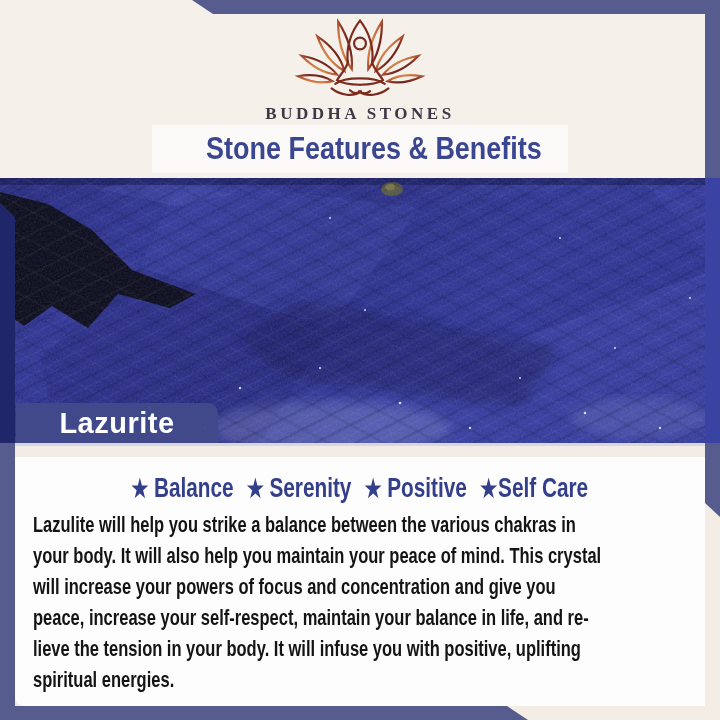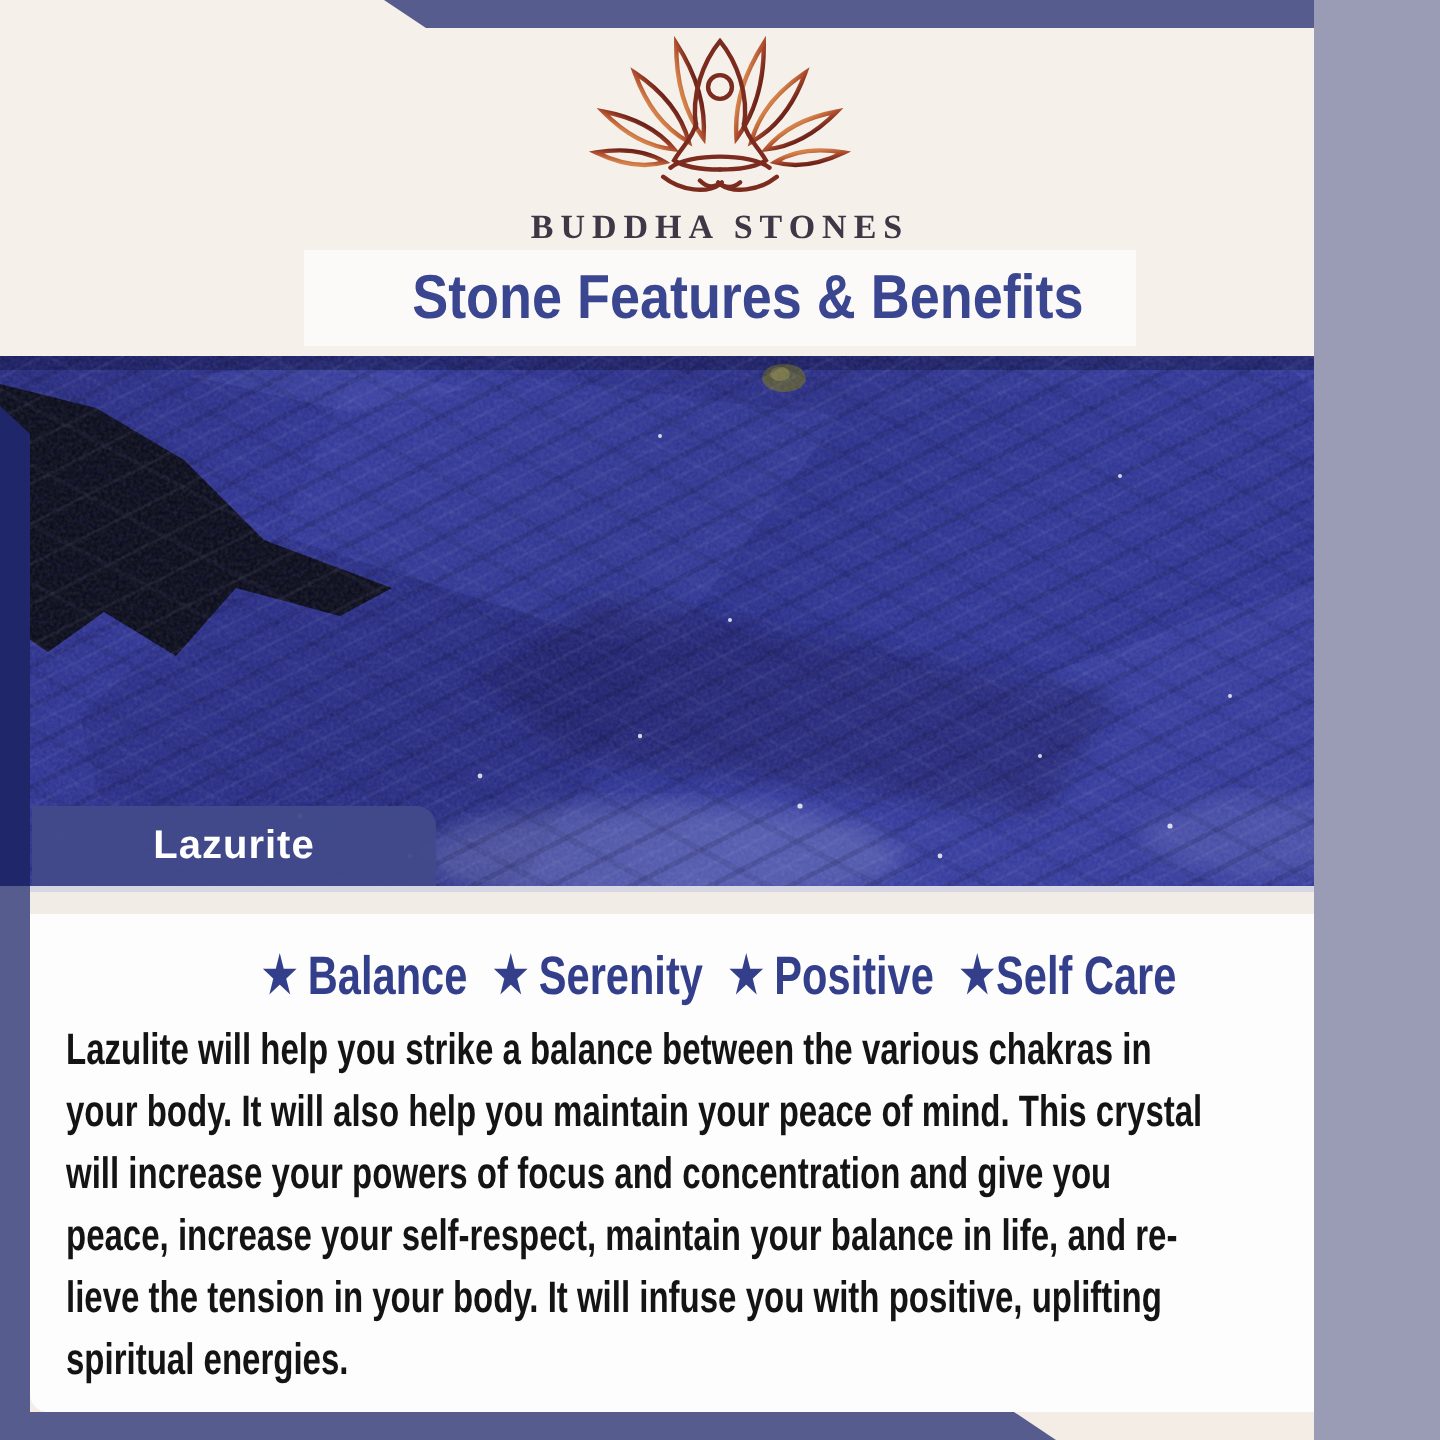--- a/index.html
+++ b/index.html
@@ -1,36 +1,36 @@
 <!DOCTYPE html>
 <html><head>
 <meta charset="utf-8">
 <style>
   html,body{margin:0;padding:0;}
   body{font-family:"Liberation Sans",sans-serif;background:#9a9cb5;}
-  #stage{position:relative;width:657px;height:720px;overflow:hidden;background:#f3ede6;}
+  #stage{position:relative;width:720px;height:720px;overflow:hidden;background:#f3ede6;}
   #stage *{box-sizing:border-box;}
 
   
   .header-cream{position:absolute;left:0;top:0;width:720px;height:178px;background:#f6f0ea;}
   .logo-wrap{position:absolute;left:0;top:16px;width:720px;text-align:center;}
   .brand-name{position:absolute;left:0;top:104px;width:720px;text-align:center;
     font-family:"Liberation Serif",serif;font-size:17px;font-weight:600;
     letter-spacing:3.5px;color:#3e3745;}
   .title-box{position:absolute;left:152px;top:125px;width:416px;height:48px;
     background:#fcfaf8;display:flex;align-items:center;justify-content:center;padding-left:28px;}
   .title-text{display:inline-block;white-space:nowrap;font-size:31px;font-weight:bold;
     color:#3b4690;transform:scaleX(0.87);transform-origin:50% 50%;letter-spacing:0;}
 
   
   .photo{position:absolute;left:0;top:178px;width:720px;height:265px;}
   .stone-label{position:absolute;left:16px;top:403px;width:202px;height:40px;
     background:rgba(66,74,138,0.96);border-top-right-radius:10px;z-index:4;
     display:flex;align-items:center;justify-content:center;}
-  .stone-label span{color:#fff;font-size:20px;font-weight:bold;letter-spacing:0.5px;}
+  .stone-label span{color:#fff;font-size:29px;font-weight:bold;letter-spacing:0.5px;}
 
   
   .divider-lavender{position:absolute;left:0;top:443px;width:720px;height:3px;background:#d6d7e3;}
   .strip-cream{position:absolute;left:15px;top:446px;width:705px;height:11px;background:#f2ece6;}
 
   
   .panel{position:absolute;left:15px;top:457px;width:690px;height:249px;
     background:#fdfdfd;border-bottom-left-radius:9px;}
   .benefits-row{position:absolute;left:0;top:15px;width:690px;text-align:center;white-space:nowrap;}
   .benefits-inner{display:inline-flex;gap:17px;transform:scaleX(0.77);transform-origin:50% 50%;

